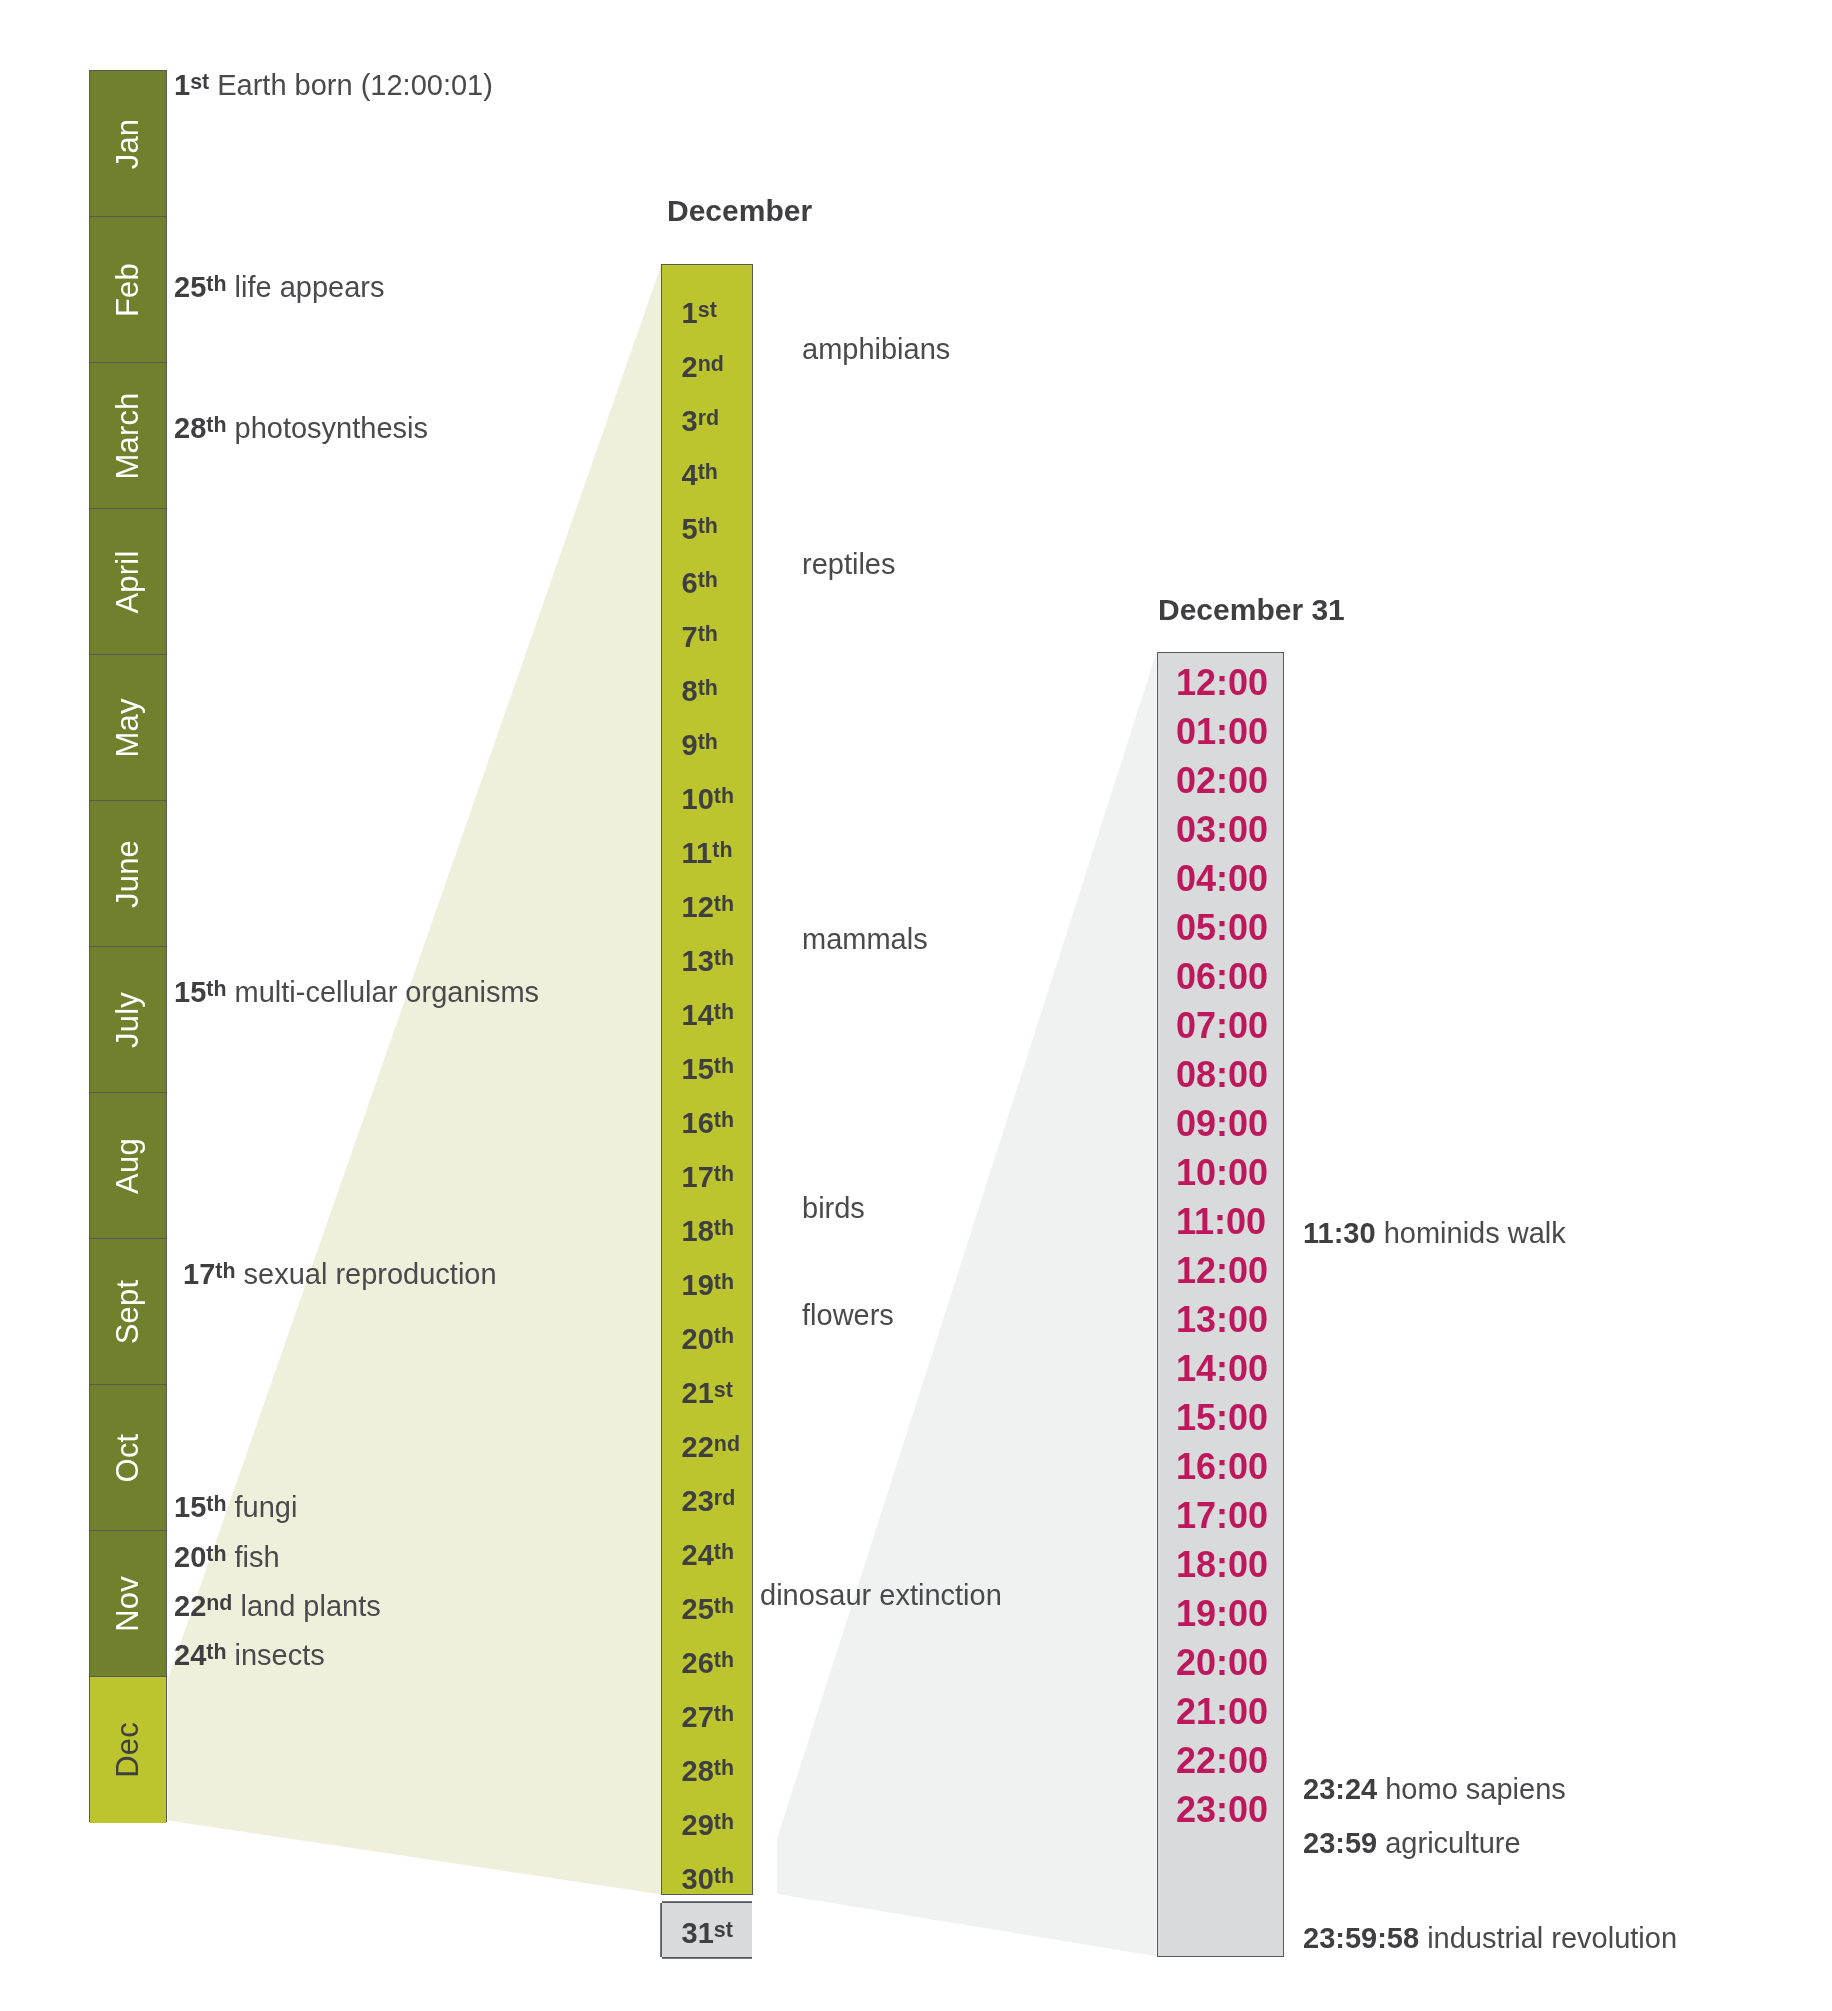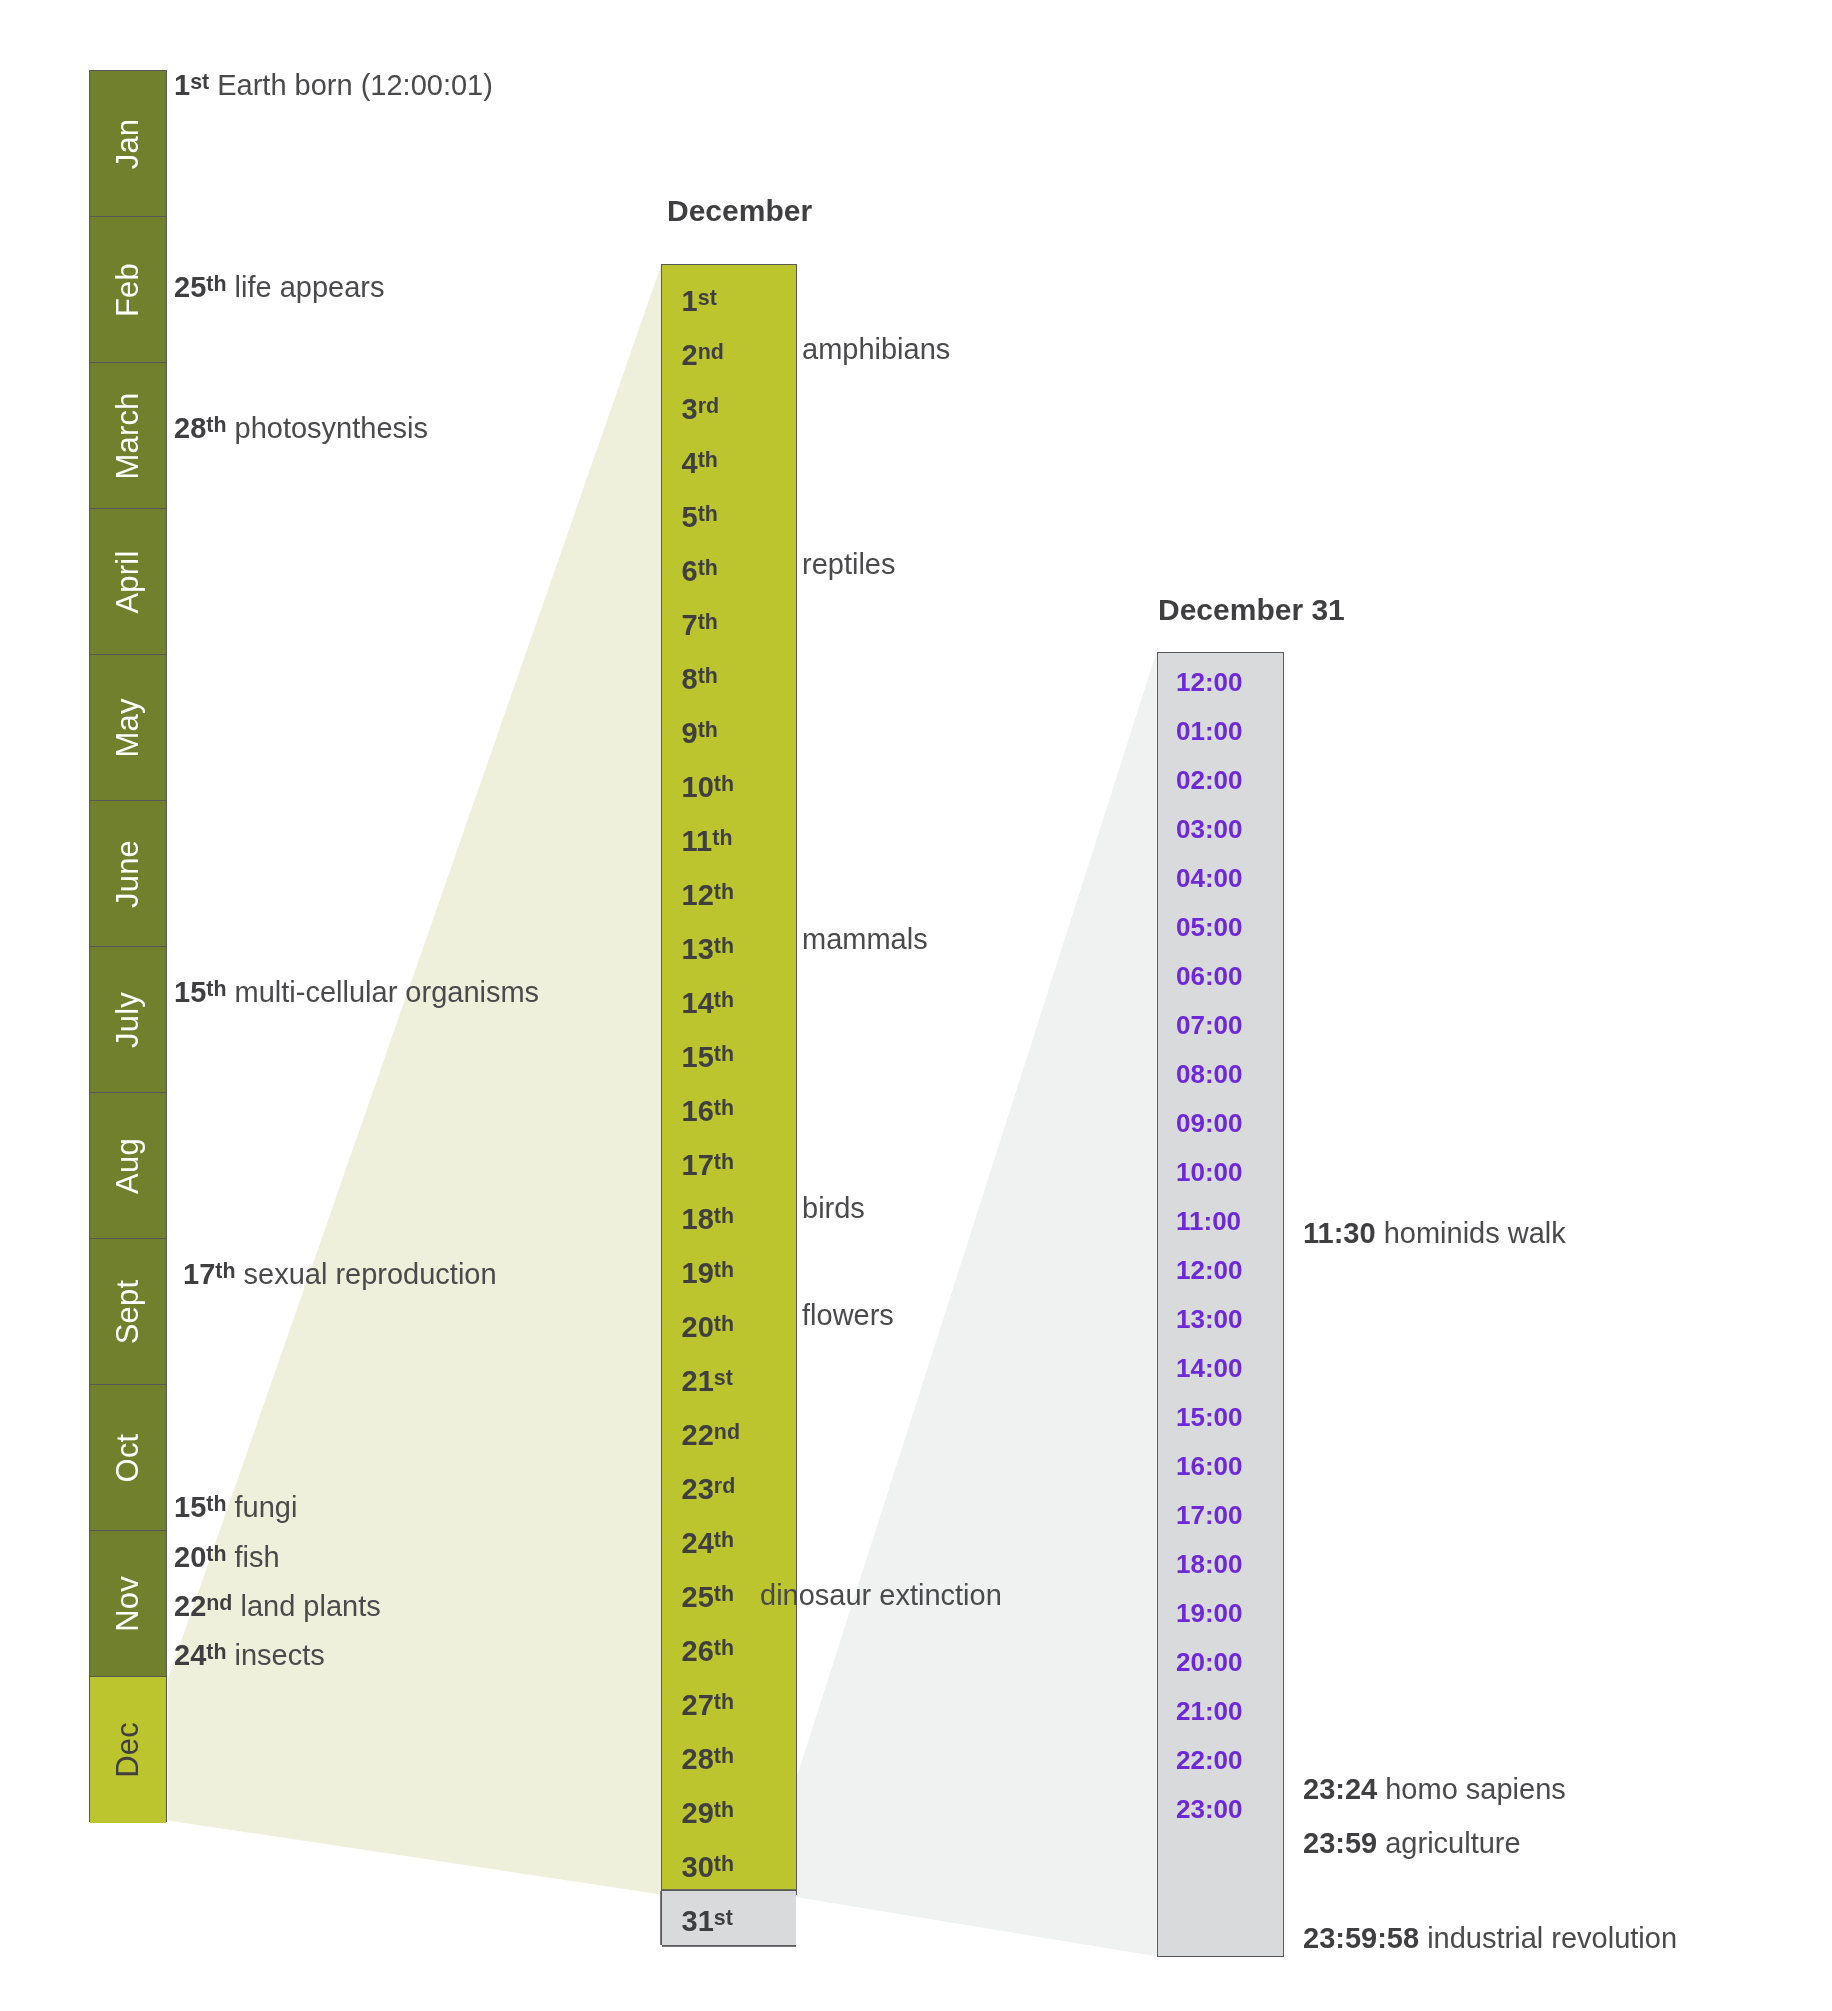--- a/index.html
+++ b/index.html
@@ -69,24 +69,24 @@
     letter-spacing: 0.2px;
   }
   .month-cell.highlight .month-label {
     color: #3f3f41;
   }
 
   
   #december-column {
     left: 661px;
     top: 264px;
-    width: 136px;
+    width: 92px;
     height: 1631px;
     background: #bcc52e;
-    padding-top: 6px;
+    padding-top: 18px;
   }
   .day-cell {
     position: relative;
     height: 54px;
     line-height: 54px;
     padding-left: 19.6px;
     box-sizing: border-box;
     color: #3f3f41;
     font-size: 29px;
     font-weight: bold;
@@ -109,22 +109,22 @@
     width: 127px;
     height: 1305px;
     background: #d9dadb;
     padding-top: 5.3px;
   }
   .hour-cell {
     height: 49px;
     line-height: 49px;
     padding-left: 18px;
     box-sizing: border-box;
-    color: #6d28d9;
-    font-size: 26px;
+    color: #be185d;
+    font-size: 36px;
     font-weight: bold;
     white-space: nowrap;
   }
 
   
   .col-heading {
     position: absolute;
     z-index: 4;
     color: #3f3f41;
     font-size: 30px;

